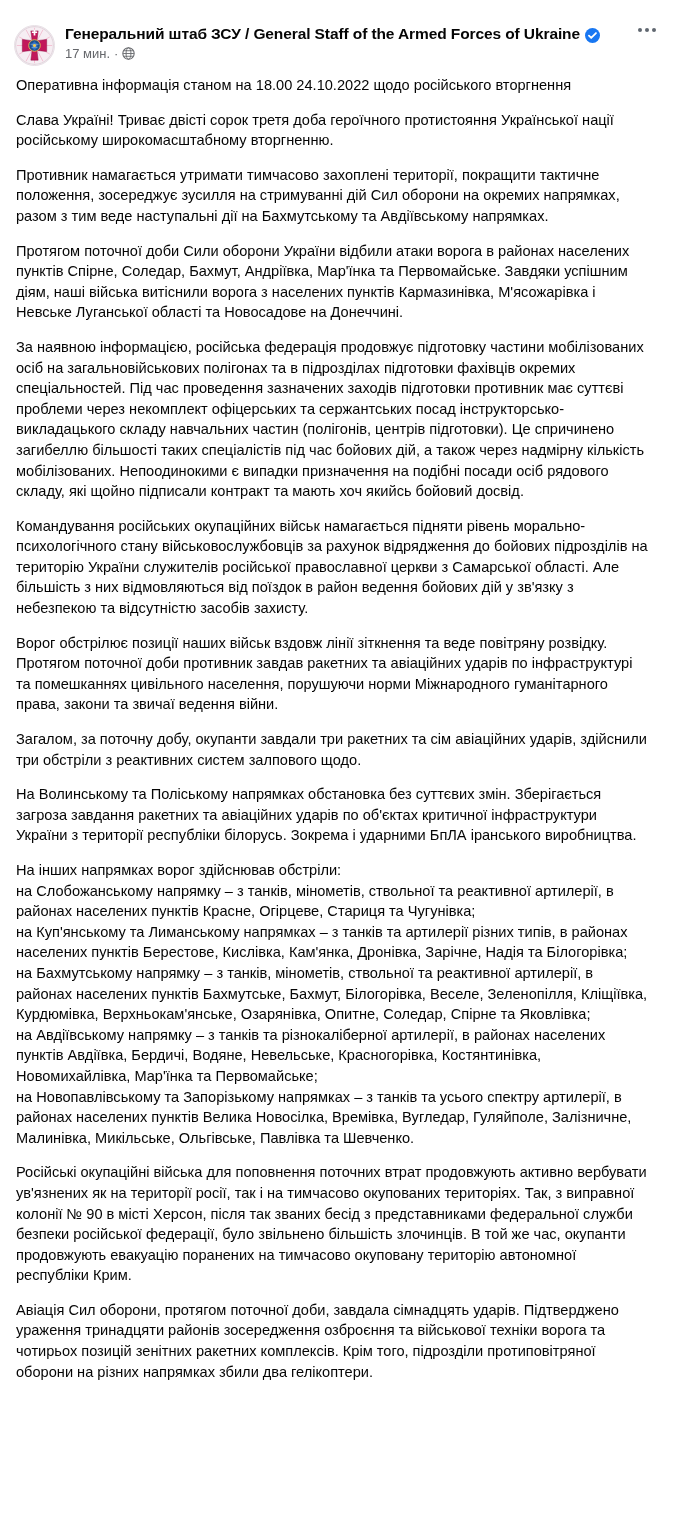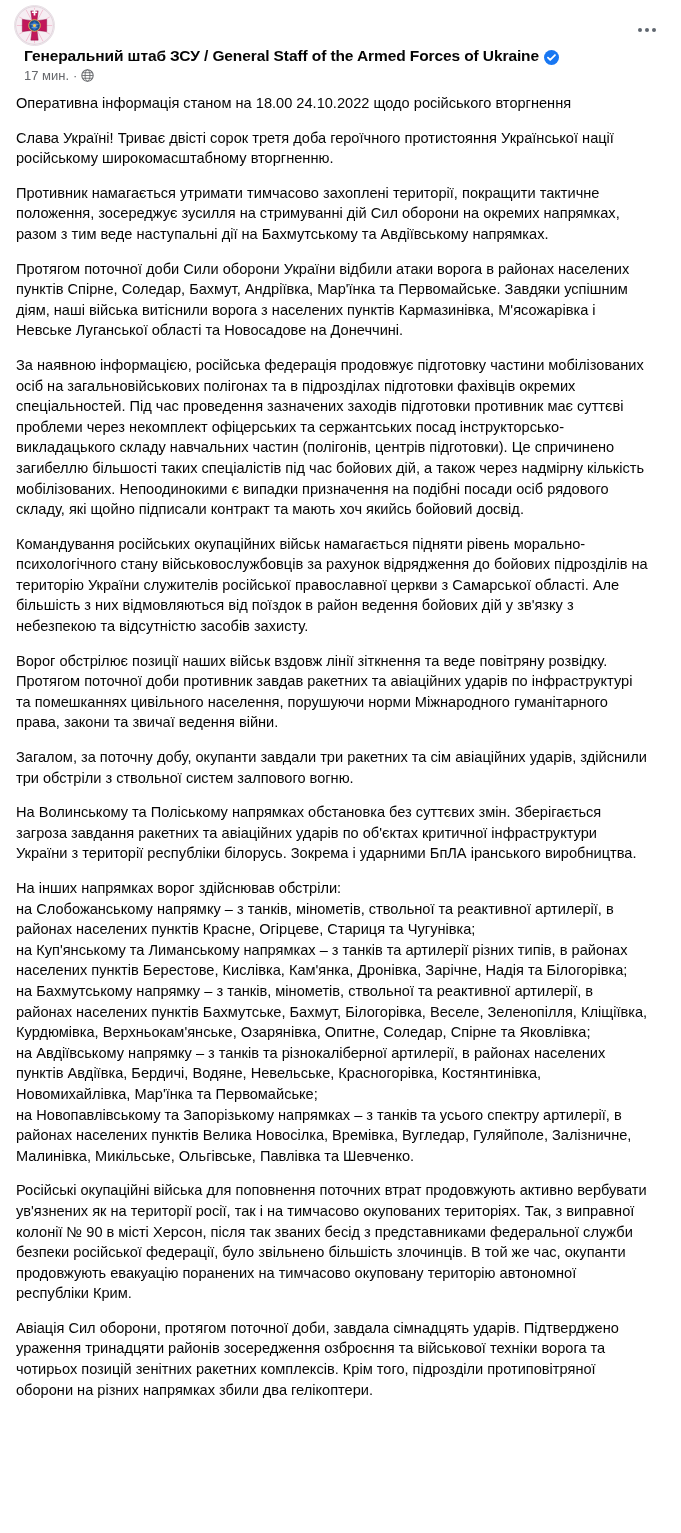--- a/index.html
+++ b/index.html
@@ -20,23 +20,22 @@
     width: 681px;
     background: #ffffff;
     padding: 0;
     position: relative;
   }
 
   
   .post-header {
     display: flex;
     align-items: flex-start;
-    padding: 4px 12px 4px 14px;
-    position: relative;
-    flex-direction: column;
+    padding: 24px 12px 4px 14px;
+    position: relative;
   }
   .avatar {
     width: 41px;
     height: 41px;
     border-radius: 50%;
     flex: 0 0 41px;
     position: relative;
     overflow: hidden;
     background: #f2e9ef;
     border: 1px solid #e8e1e6;
@@ -209,21 +208,21 @@
 
 
     <p>Слава Україні! Триває двісті сорок третя доба героїчного протистояння Української нації російському широкомасштабному вторгненню.</p>
     <p>Противник намагається утримати тимчасово захоплені території, покращити тактичне положення, зосереджує зусилля на стримуванні дій Сил оборони на окремих напрямках, разом з тим веде наступальні дії на Бахмутському та Авдіївському напрямках.</p>
     <p>Протягом поточної доби Сили оборони України відбили атаки ворога в районах населених пунктів Спірне, Соледар, Бахмут, Андріївка, Мар'їнка та Первомайське. Завдяки успішним діям, наші війська витіснили ворога з населених пунктів Кармазинівка, М'ясожарівка і Невське Луганської області та Новосадове на Донеччині.</p>
     <p>За наявною інформацією, російська федерація продовжує підготовку частини мобілізованих осіб на загальновійськових полігонах та в підрозділах підготовки фахівців окремих спеціальностей. Під час проведення зазначених заходів підготовки противник має суттєві проблеми через некомплект офіцерських та сержантських посад інструкторсько-викладацького складу навчальних частин (полігонів, центрів підготовки). Це спричинено загибеллю більшості таких спеціалістів під час бойових дій, а також через надмірну кількість мобілізованих. Непоодинокими є випадки призначення на подібні посади осіб рядового складу, які щойно підписали контракт та мають хоч якийсь бойовий досвід.</p>
     <p>Командування російських окупаційних військ намагається підняти рівень морально-психологічного стану військовослужбовців за рахунок відрядження до бойових підрозділів на територію України служителів російської православної церкви з Самарської області. Але більшість з них відмовляються від поїздок в район ведення бойових дій у зв'язку з небезпекою та відсутністю засобів захисту.</p>
     <p>Ворог обстрілює позиції наших військ вздовж лінії зіткнення та веде повітряну розвідку. Протягом поточної доби противник завдав ракетних та авіаційних ударів по інфраструктурі та помешканнях цивільного населення, порушуючи норми Міжнародного гуманітарного права, закони та звичаї ведення війни.</p>
 
     <p>
-      <span class="para-break">Загалом, за поточну добу, окупанти завдали три ракетних та сім авіаційних ударів, здійснили три обстріли з ствольної систем залпового вогню.</span>
+      <span class="para-break">Загалом, за поточну добу, окупанти завдали три ракетних та сім авіаційних ударів, здійснили три обстріли з реактивних систем залпового щодо.</span>
     </p>
 
     <p>На Волинському та Поліському напрямках обстановка без суттєвих змін. Зберігається загроза завдання ракетних та авіаційних ударів по об'єктах критичної інфраструктури України з території республіки білорусь. Зокрема і ударними БпЛА іранського виробництва.</p>
 
     <p>
       <span class="para-break">На інших напрямках ворог здійснював обстріли:</span>
       <span class="para-break">на Слобожанському напрямку – з танків, мінометів, ствольної та реактивної артилерії, в районах населених пунктів Красне, Огірцеве, Стариця та Чугунівка;</span>
       <span class="para-break">на Куп'янському та Лиманському напрямках – з танків та артилерії різних типів, в районах населених пунктів Берестове, Кислівка, Кам'янка, Дронівка, Зарічне, Надія та Білогорівка;</span>
       <span class="para-break">на Бахмутському напрямку – з танків, мінометів, ствольної та реактивної артилерії, в районах населених пунктів Бахмутське, Бахмут, Білогорівка, Веселе, Зеленопілля, Кліщіївка, Курдюмівка, Верхньокам'янське, Озарянівка, Опитне, Соледар, Спірне та Яковлівка;</span>
       <span class="para-break">на Авдіївському напрямку – з танків та різнокаліберної артилерії, в районах населених пунктів Авдіївка, Бердичі, Водяне, Невельське, Красногорівка, Костянтинівка, Новомихайлівка, Мар'їнка та Первомайське;</span>

